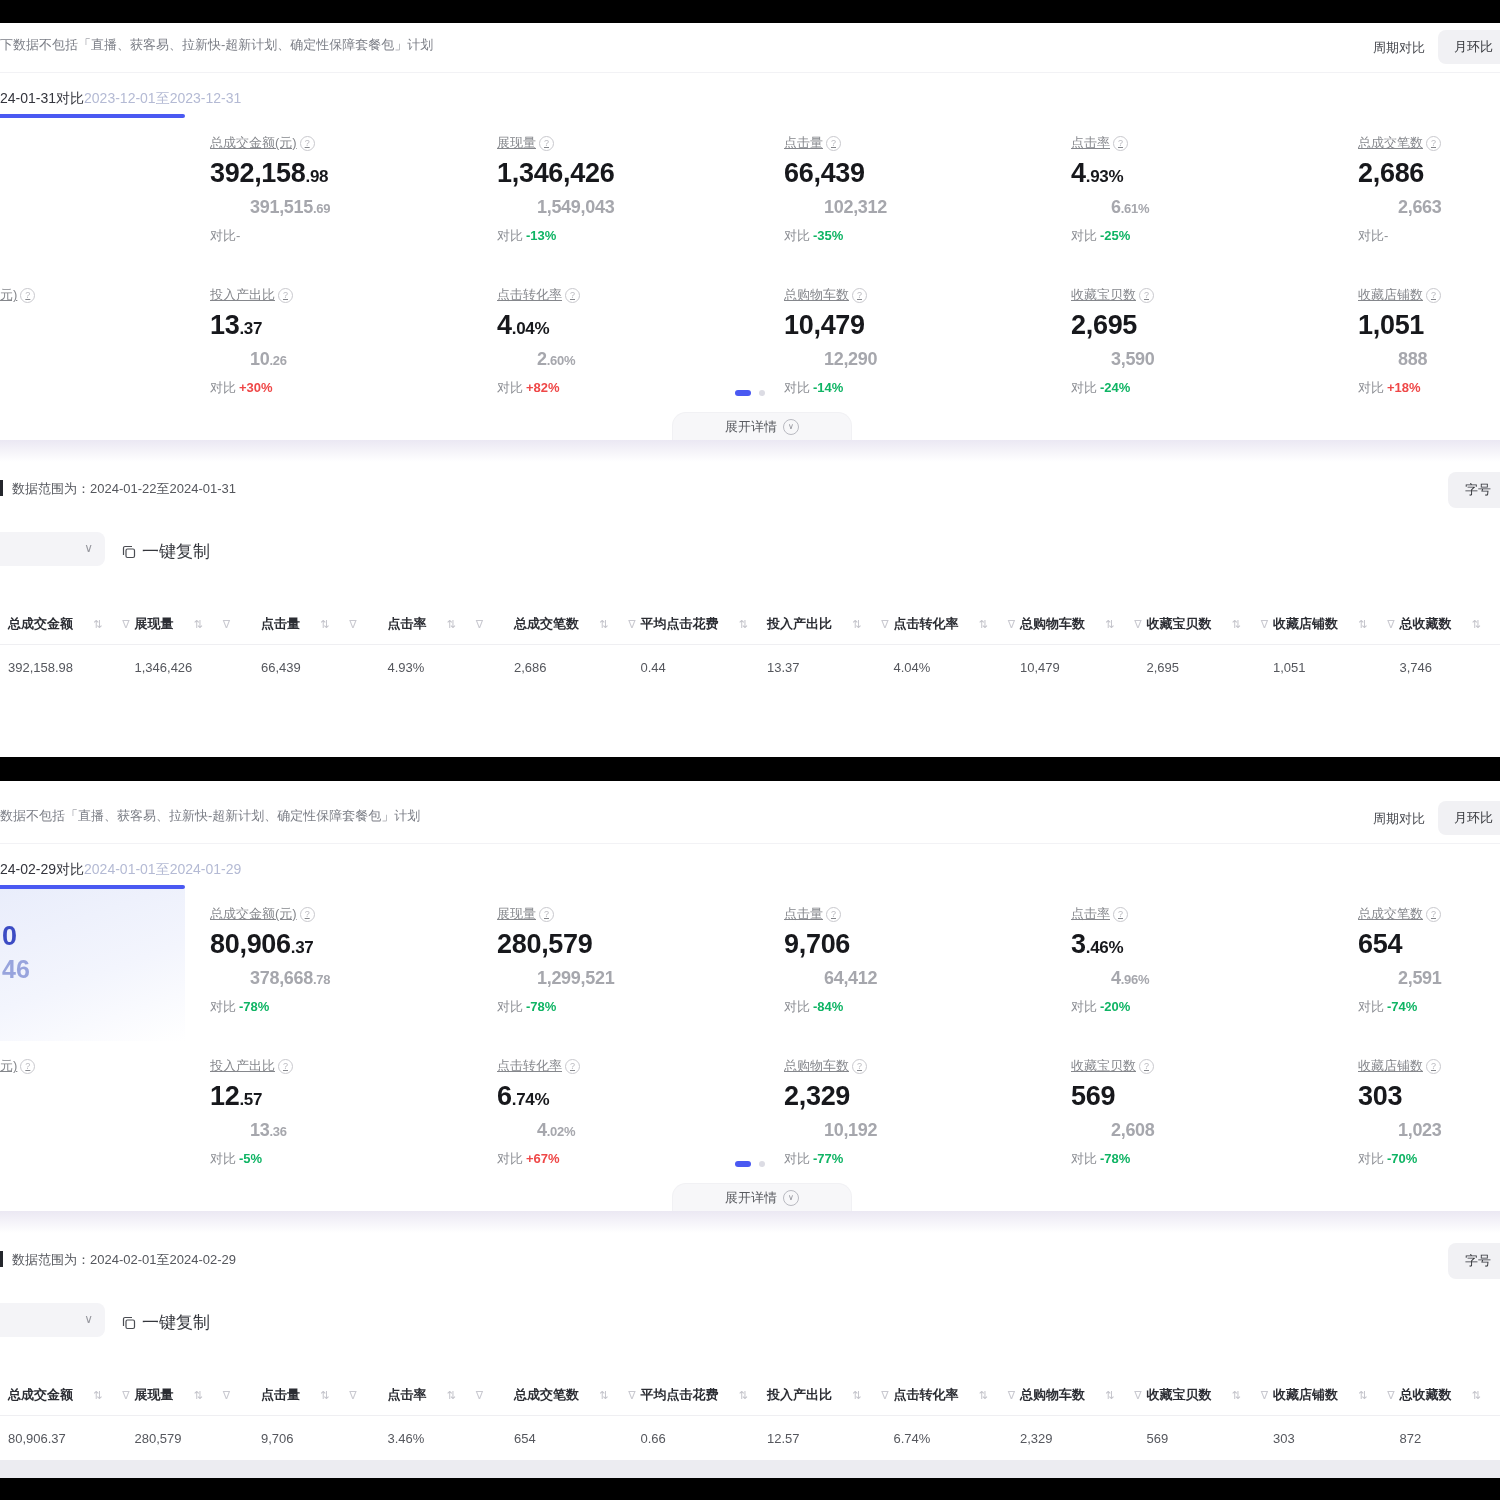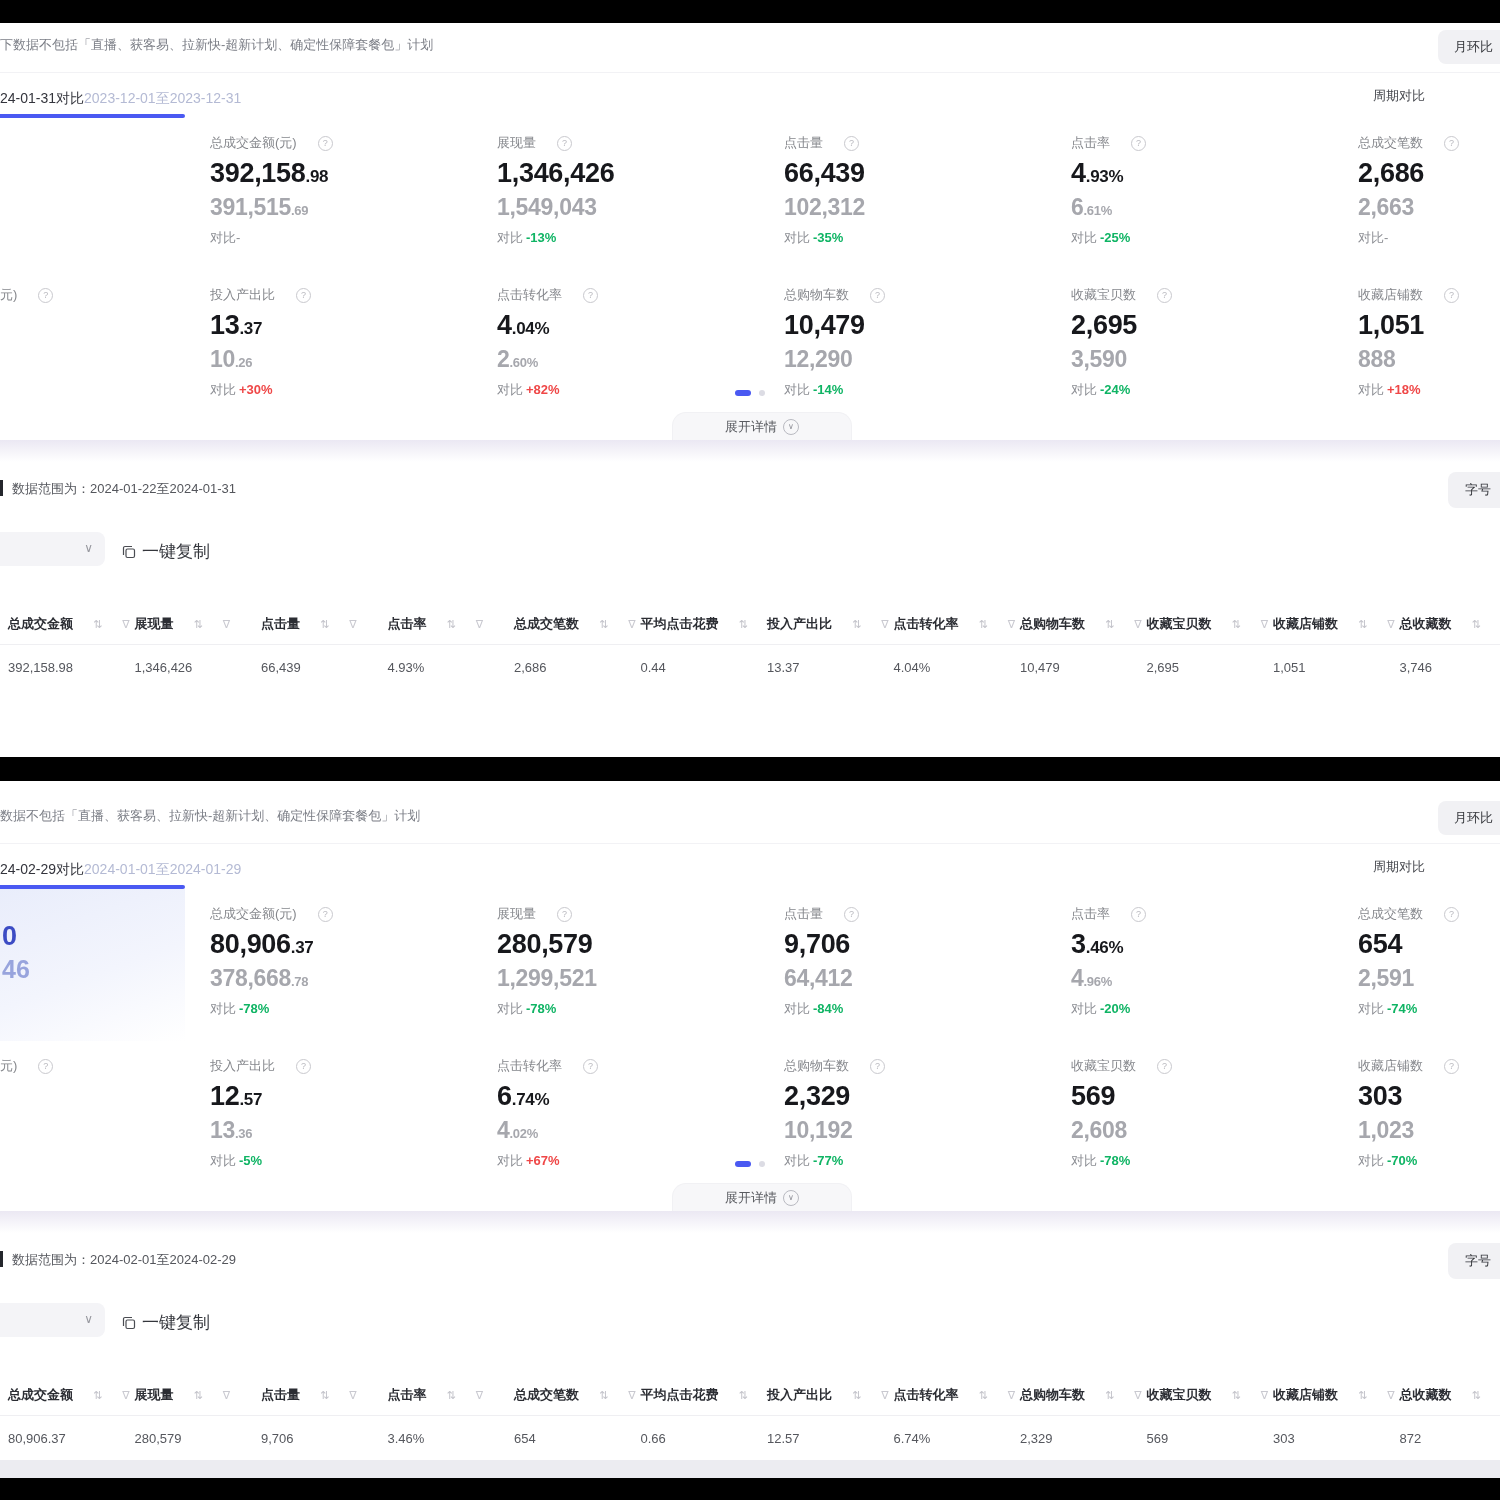--- a/index.html
+++ b/index.html
@@ -7,45 +7,45 @@
   .blackbar{position:absolute;left:0;width:1500px;background:#000;z-index:9;}
   .bar-top{top:0;height:23px;}
   .bar-mid{top:757px;height:24px;}
   .bar-bottom{top:1478px;height:22px;}
   .panel{position:absolute;left:0;width:1500px;background:#fff;overflow:hidden;}
   .panel-1{top:10px;height:674px;}
   .panel-2{top:781px;height:719px;}
 
   .notice{position:absolute;top:26px;left:0;font-size:13px;color:#7b7e86;white-space:nowrap;}
   .hdr-divider{position:absolute;top:62px;left:0;width:100%;height:1px;background:#f2f2f5;}
-  .period-link{position:absolute;top:29px;left:1373px;font-size:13px;color:#46484e;cursor:pointer;margin-top:48px;}
+  .period-link{position:absolute;top:29px;left:1373px;font-size:13px;color:#46484e;cursor:pointer;}
   .month-pill{position:absolute;top:20px;left:1438px;width:80px;height:34px;background:#f1f1f4;border-radius:8px;font-size:13px;color:#33353a;line-height:34px;padding-left:16px;box-sizing:border-box;}
 
   .date-row{position:absolute;top:80px;left:0;font-size:14px;white-space:nowrap;}
   .date-cur{color:#33343c;}
   .date-prev{color:var(--date_prev,#b4bad4);}
   .tab-underline{position:absolute;top:104px;left:0;width:185px;height:4px;background:var(--accent,#4a59f2);border-radius:0 2px 2px 0;}
 
   .left-card{position:absolute;top:108px;left:0;width:185px;height:152px;background:linear-gradient(160deg,#e9edfb 0%,#f3f5fd 55%,rgba(255,255,255,0) 100%);}
   .lc1{position:absolute;top:32px;left:2px;font-size:27px;font-weight:700;color:var(--left_num_strong,#3c4cc4);}
   .lc2{position:absolute;top:66px;left:2px;font-size:25px;font-weight:600;color:var(--left_num_soft,#98a4dd);}
 
   .mrow{position:absolute;left:0;width:1500px;height:122px;}
   .mrow1{top:124px;}
   .mrow2{top:276px;}
   .metric{position:absolute;top:0;width:270px;}
   .mc1{left:210px;}.mc2{left:497px;}.mc3{left:784px;}.mc4{left:1071px;}.mc5{left:1358px;}
   .cutcard{position:absolute;left:0;top:0;width:60px;}
-  .m-label{display:flex;align-items:center;gap:21px;font-size:13px;color:#85878c;height:18px;}
+  .m-label{display:flex;align-items:center;gap:3px;font-size:13px;color:#85878c;height:18px;text-decoration:underline;}
   .help{display:inline-flex;width:13px;height:13px;border:1px solid #c9c9ce;border-radius:50%;color:#b9b9bf;font-size:9px;align-items:center;justify-content:center;flex:none;}
   .m-value{margin-top:6px;color:#17181c;font-weight:700;line-height:30px;letter-spacing:-0.3px;}
   .m-value .big{font-size:27px;}
   .m-value .small{font-size:17px;}
   .m-prev{margin-top:2px;color:#a6a7ad;font-weight:700;line-height:26px;letter-spacing:-0.3px;}
-  .m-prev .big{font-size:23px;}
+  .m-prev .big{font-size:18px;margin-left:40px;}
   .m-prev .small{font-size:13px;}
   .m-cmp{margin-top:5px;font-size:13px;color:#8b8d93;}
   .m-cmp .val{font-weight:700;margin-left:3px;}
   .val[data-trend="up"]{color:var(--positive_red,#ef4747);}
   .val[data-trend="down"]{color:var(--negative_green,#0fb464);}
   .val[data-trend="none"]{color:#8b8d93;font-weight:400;margin-left:0;}
 
   .dots{position:absolute;top:380px;left:0;width:100%;display:flex;justify-content:center;align-items:center;gap:8px;}
   .dot-active{width:16px;height:6px;border-radius:3px;background:var(--accent,#5a6af3);}
   .dot{width:6px;height:6px;border-radius:50%;background:#dcdce4;}

